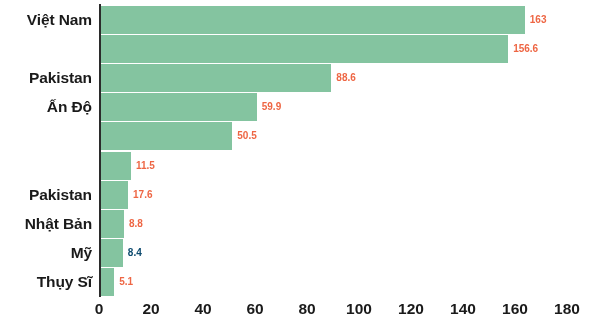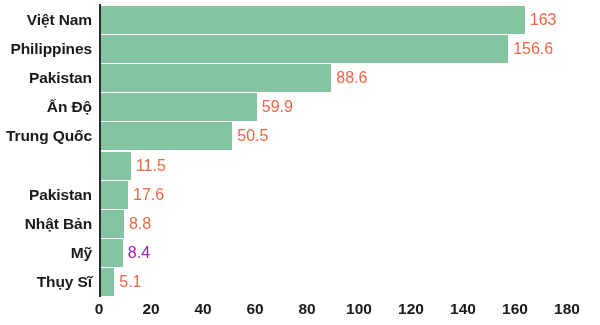--- a/index.html
+++ b/index.html
@@ -69,22 +69,22 @@
     height: 28px;
     background: #84c4a0;
   }
 
   .bar-value {
     position: absolute;
     top: 0;
     height: 28px;
     line-height: 28px;
     color: #ee6644;
-    font-size: 16px;
-    font-weight: 400;
+    font-size: 10px;
+    font-weight: 700;
     white-space: nowrap;
   }
 
   
   .xaxis {
     position: absolute;
     left: 0;
     top: 297px;
     width: 600px;
     height: 28px;
@@ -111,57 +111,55 @@
 
     <div class="axis-line"></div>
 
     <div id="rows">
         <div class="row" style="top: 6px;">
           <div class="cat-label">Việt Nam</div>
           <div class="bar" style="width: 423.8px; background: rgb(132, 196, 160);"></div>
           <div class="bar-value" style="left: 529.8px; color: rgb(238, 102, 68);">163</div>
         </div>
         <div class="row" style="top: 35.1px;">
-          <div class="cat-label">Philippines</div>
           <div class="bar" style="width: 407.16px; background: rgb(132, 196, 160);"></div>
           <div class="bar-value" style="left: 513.16px; color: rgb(238, 102, 68);">156.6</div>
         </div>
         <div class="row" style="top: 64.2px;">
           <div class="cat-label">Pakistan</div>
           <div class="bar" style="width: 230.36px; background: rgb(132, 196, 160);"></div>
           <div class="bar-value" style="left: 336.36px; color: rgb(238, 102, 68);">88.6</div>
         </div>
         <div class="row" style="top: 93.3px;">
           <div class="cat-label">Ấn Độ</div>
           <div class="bar" style="width: 155.74px; background: rgb(132, 196, 160);"></div>
           <div class="bar-value" style="left: 261.74px; color: rgb(238, 102, 68);">59.9</div>
         </div>
         <div class="row" style="top: 122.4px;">
-          <div class="cat-label">Trung Quốc</div>
           <div class="bar" style="width: 131.3px; background: rgb(132, 196, 160);"></div>
           <div class="bar-value" style="left: 237.3px; color: rgb(238, 102, 68);">50.5</div>
         </div>
         <div class="row" style="top: 151.5px;">
           <div class="bar" style="width: 29.9px; background: rgb(132, 196, 160);"></div>
           <div class="bar-value" style="left: 135.9px; color: rgb(238, 102, 68);">11.5</div>
         </div>
         <div class="row" style="top: 180.6px;">
           <div class="cat-label">Pakistan</div>
           <div class="bar" style="width: 27.04px; background: rgb(132, 196, 160);"></div>
           <div class="bar-value" style="left: 133.04px; color: rgb(238, 102, 68);">17.6</div>
         </div>
         <div class="row" style="top: 209.7px;">
           <div class="cat-label">Nhật Bản</div>
           <div class="bar" style="width: 22.88px; background: rgb(132, 196, 160);"></div>
           <div class="bar-value" style="left: 128.88px; color: rgb(238, 102, 68);">8.8</div>
         </div>
         <div class="row" style="top: 238.8px;">
           <div class="cat-label">Mỹ</div>
           <div class="bar" style="width: 21.84px; background: rgb(132, 196, 160);"></div>
-          <div class="bar-value" style="left: 127.84px; color: #a21caf;">8.4</div>
+          <div class="bar-value" style="left: 127.84px; color: #0c4a6e;">8.4</div>
         </div>
         <div class="row" style="top: 267.9px;">
           <div class="cat-label">Thụy Sĩ</div>
           <div class="bar" style="width: 13.26px; background: rgb(132, 196, 160);"></div>
           <div class="bar-value" style="left: 119.26px; color: rgb(238, 102, 68);">5.1</div>
         </div>
       </div>
 
   </div>
 

